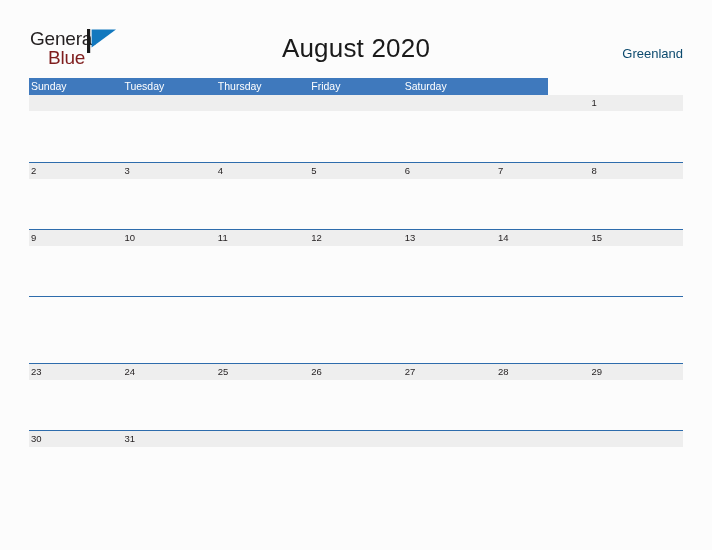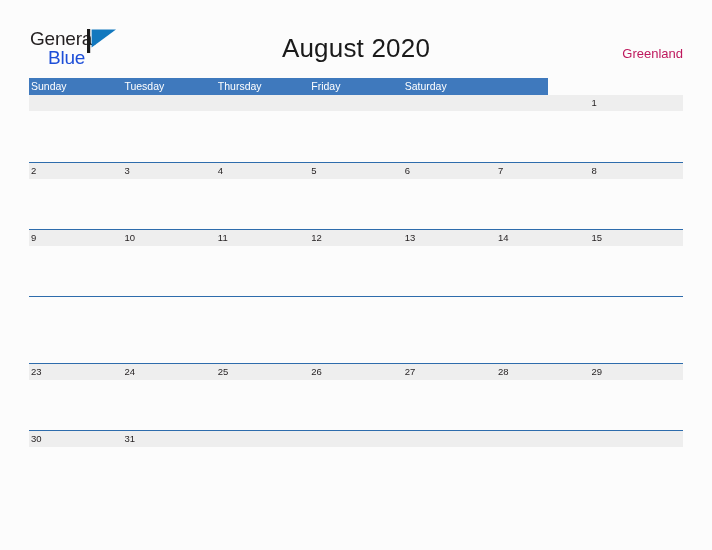--- a/index.html
+++ b/index.html
@@ -45,21 +45,21 @@
     letter-spacing: -0.2px;
     color: #231f20;
     font-family: "Liberation Sans", sans-serif;
   }
   .logo-blue {
     position: absolute;
     left: 18px;
     top: 19px;
     font-size: 19px;
     letter-spacing: -0.2px;
-    color: #1d4ed8;
+    color: #7f1d1d;
     font-family: "Liberation Sans", sans-serif;
   }
   .logo-flag {
     position: absolute;
     left: 57px;
     top: 1px;
     width: 30px;
     height: 24px;
   }
 
@@ -74,21 +74,21 @@
     font-family: "Liberation Sans", sans-serif;
     font-weight: normal;
     letter-spacing: 0.2px;
   }
 
   .location {
     position: absolute;
     right: 29px;
     top: 46px;
     font-size: 13px;
-    color: #be185d;
+    color: #0c4a6e;
     text-align: right;
     font-family: "Liberation Sans", sans-serif;
   }
 
   
   .calendar {
     position: absolute;
     left: 29px;
     top: 78px;
     width: 654px;

